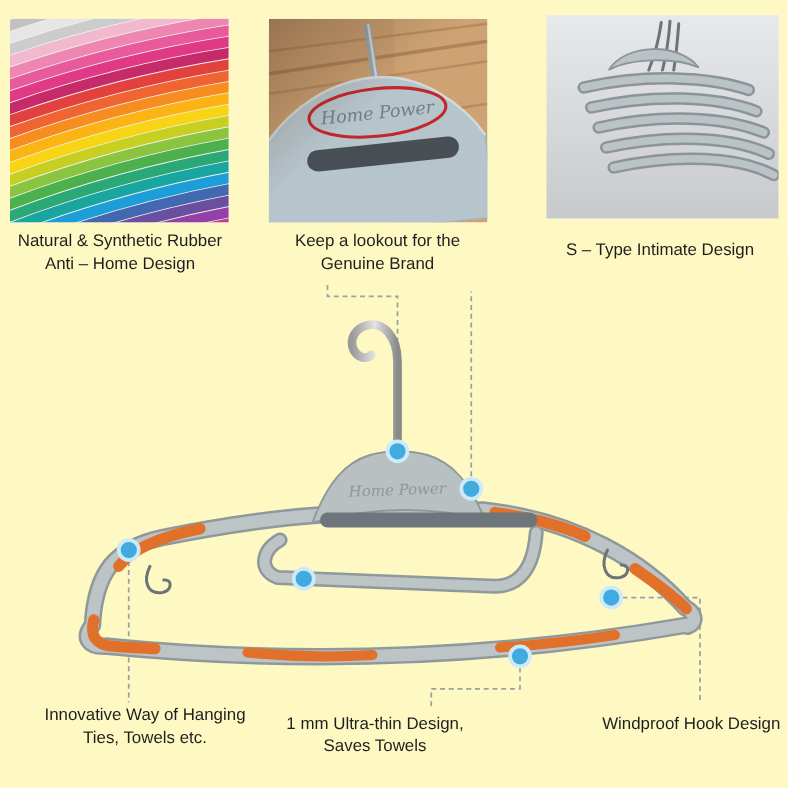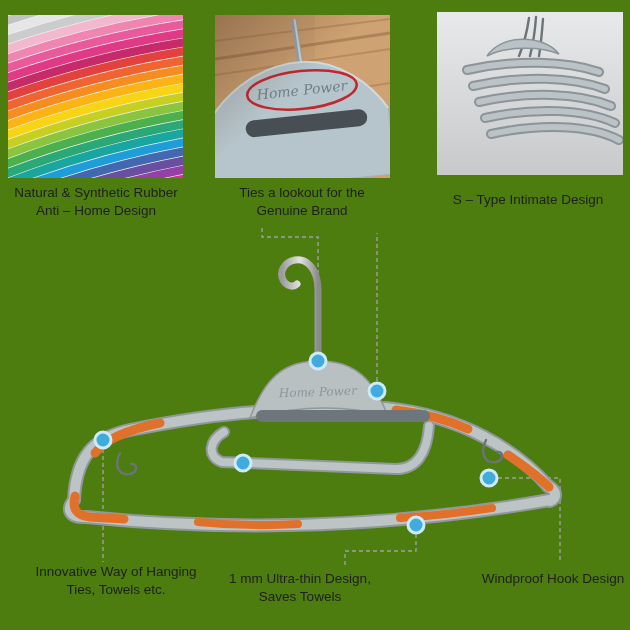--- a/index.html
+++ b/index.html
@@ -1,16 +1,16 @@
 <!DOCTYPE html>
 <html style="--accent-orange: #e0702a; --dot-blue: #41aadf; --hanger-gray: #bdc4c6; --hanger-outline: #8f989b; --text-color: #1f1f1f;"><head>
 <meta charset="utf-8">
 <style>
   html,body{margin:0;padding:0;background:#fff;}
-  .page{position:relative;width:630px;height:630px;background:#4d7c0f;overflow:hidden;
+  .page{position:relative;width:630px;height:630px;background:#fef9c3;overflow:hidden;
         font-family:"Liberation Sans",sans-serif;color:var(--text-color,#1f1f1f);}
   .photo{position:absolute;overflow:hidden;background:#eceef0;}
   .photo svg{display:block;width:100%;height:100%;}
   #p1{left:8px;top:15px;width:175px;height:163px;}
   #p2{left:215px;top:15px;width:175px;height:163px;}
   #p3{left:437px;top:12px;width:186px;height:163px;}
   .caption{position:absolute;text-align:center;font-size:13.5px;line-height:1.32;}
   .caption span{display:block;}
   #c1{left:0;top:184px;width:192px;}
   #c2{left:207px;top:184px;width:190px;}
@@ -134,21 +134,21 @@
         </g>
       </g>
     </svg>
   </div>
 
   <div class="caption" id="c1">
     <span>Natural &amp; Synthetic Rubber</span>
     <span>Anti – Home Design</span>
   </div>
   <div class="caption" id="c2">
-    <span>Ties a lookout for the</span>
+    <span>Keep a lookout for the</span>
     <span>Genuine Brand</span>
   </div>
   <div class="caption" id="c3">
     <span>S – Type Intimate Design</span>
   </div>
 
   <svg id="diagram-svg" viewBox="0 0 630 340">
     <defs>
       <linearGradient id="metalGrad" x1="0" y1="0" x2="1" y2="0">
         <stop offset="0" stop-color="#9a9a9a"></stop>

